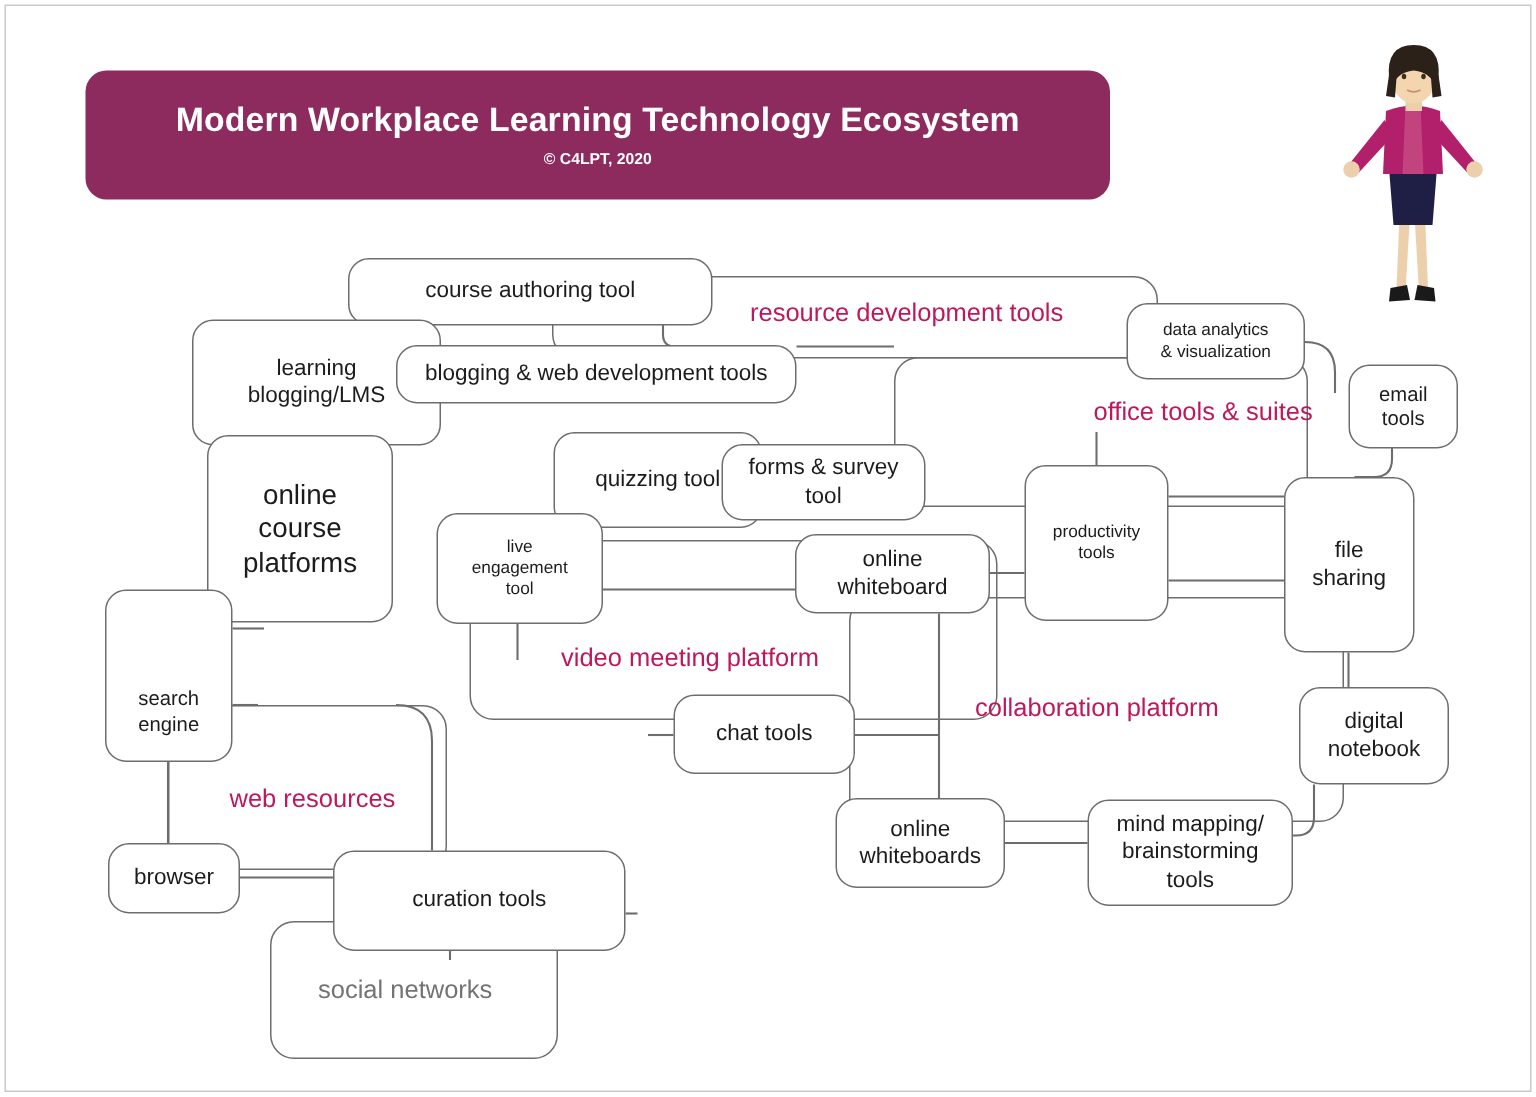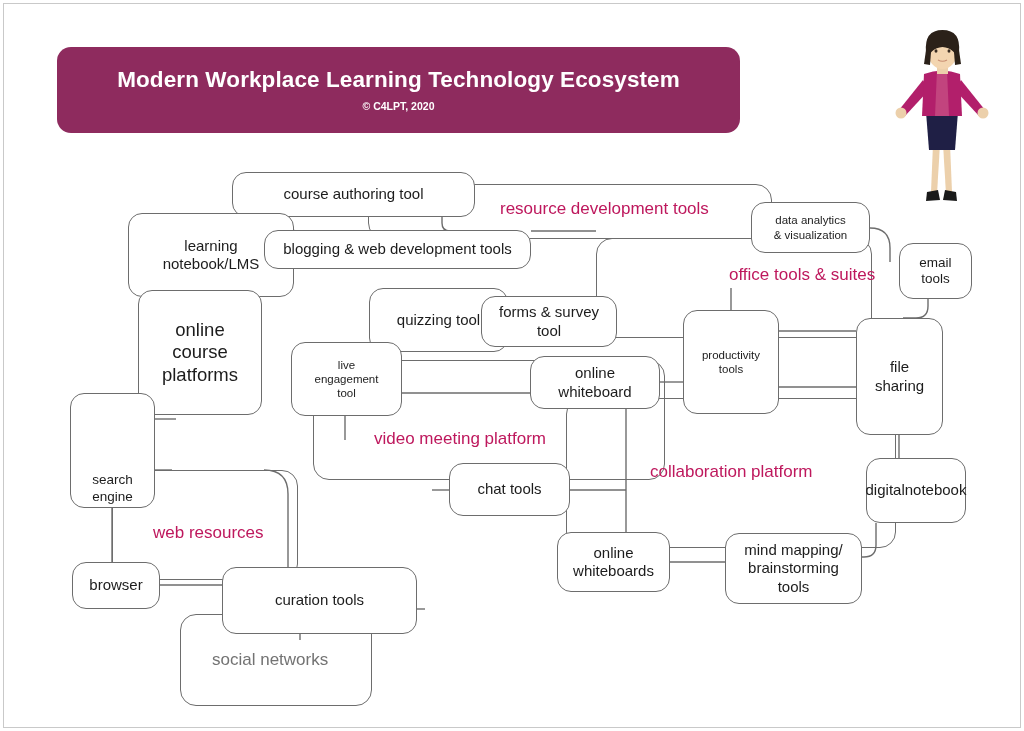--- a/index.html
+++ b/index.html
@@ -80,21 +80,21 @@
     box-sizing: border-box;
     background: #ffffff;
     border: 1.4px solid #6d6d6d;
     border-radius: 14px;
     display: flex;
     align-items: center;
     justify-content: center;
     text-align: center;
     color: #1c1c1c;
     line-height: 1.22;
-    padding: 2px 6px;
+    padding: 16px 6px;
   }
   .node span { display: block; }
   .sz-xs { font-size: 11.5px; }
   .sz-s  { font-size: 13.5px; }
   .sz-m  { font-size: 15px; }
   .sz-xl { font-size: 18.5px; }
   
   .group {
     position: absolute;
     box-sizing: border-box;
@@ -241,21 +241,21 @@
 
     <path d="M368 209 L368 211"></path>
   </svg>
 
   <div class="node sz-m" style="left:232px; top:172px; width:243px; height:45px;">
     <span>course authoring tool</span>
   </div>
 
   <div class="node sz-m" style="left:128px; top:213px; width:166px; height:84px; flex-direction:column;">
     <span>learning</span>
-    <span>notebook/LMS</span>
+    <span>blogging/LMS</span>
   </div>
 
   <div class="node sz-m" style="left:264px; top:230px; width:267px; height:39px;">
     <span>blogging &amp; web development tools</span>
   </div>
 
   <div class="node sz-xs" style="left:751px; top:202px; width:119px; height:51px; flex-direction:column;">
     <span>data analytics</span>
     <span>&amp; visualization</span>
   </div>
@@ -300,21 +300,21 @@
     <span>file</span>
     <span>sharing</span>
   </div>
 
   <div class="node sz-s" style="left:70px; top:393px; width:85px; height:115px; flex-direction:column;justify-content:flex-end;">
     <span>search</span>
     <span>engine</span>
   </div>
 
 
-  <div class="node sz-m" style="left:866px; top:458px; width:100px; height:65px; flex-direction:row;">
+  <div class="node sz-m" style="left:866px; top:458px; width:100px; height:65px; flex-direction:column;">
     <span>digital</span>
     <span>notebook</span>
   </div>
 
   <div class="node sz-m" style="left:449px; top:463px; width:121px; height:53px;">
     <span>chat tools</span>
   </div>
 
   <div class="node sz-m" style="left:72px; top:562px; width:88px; height:47px;">
     <span>browser</span>

